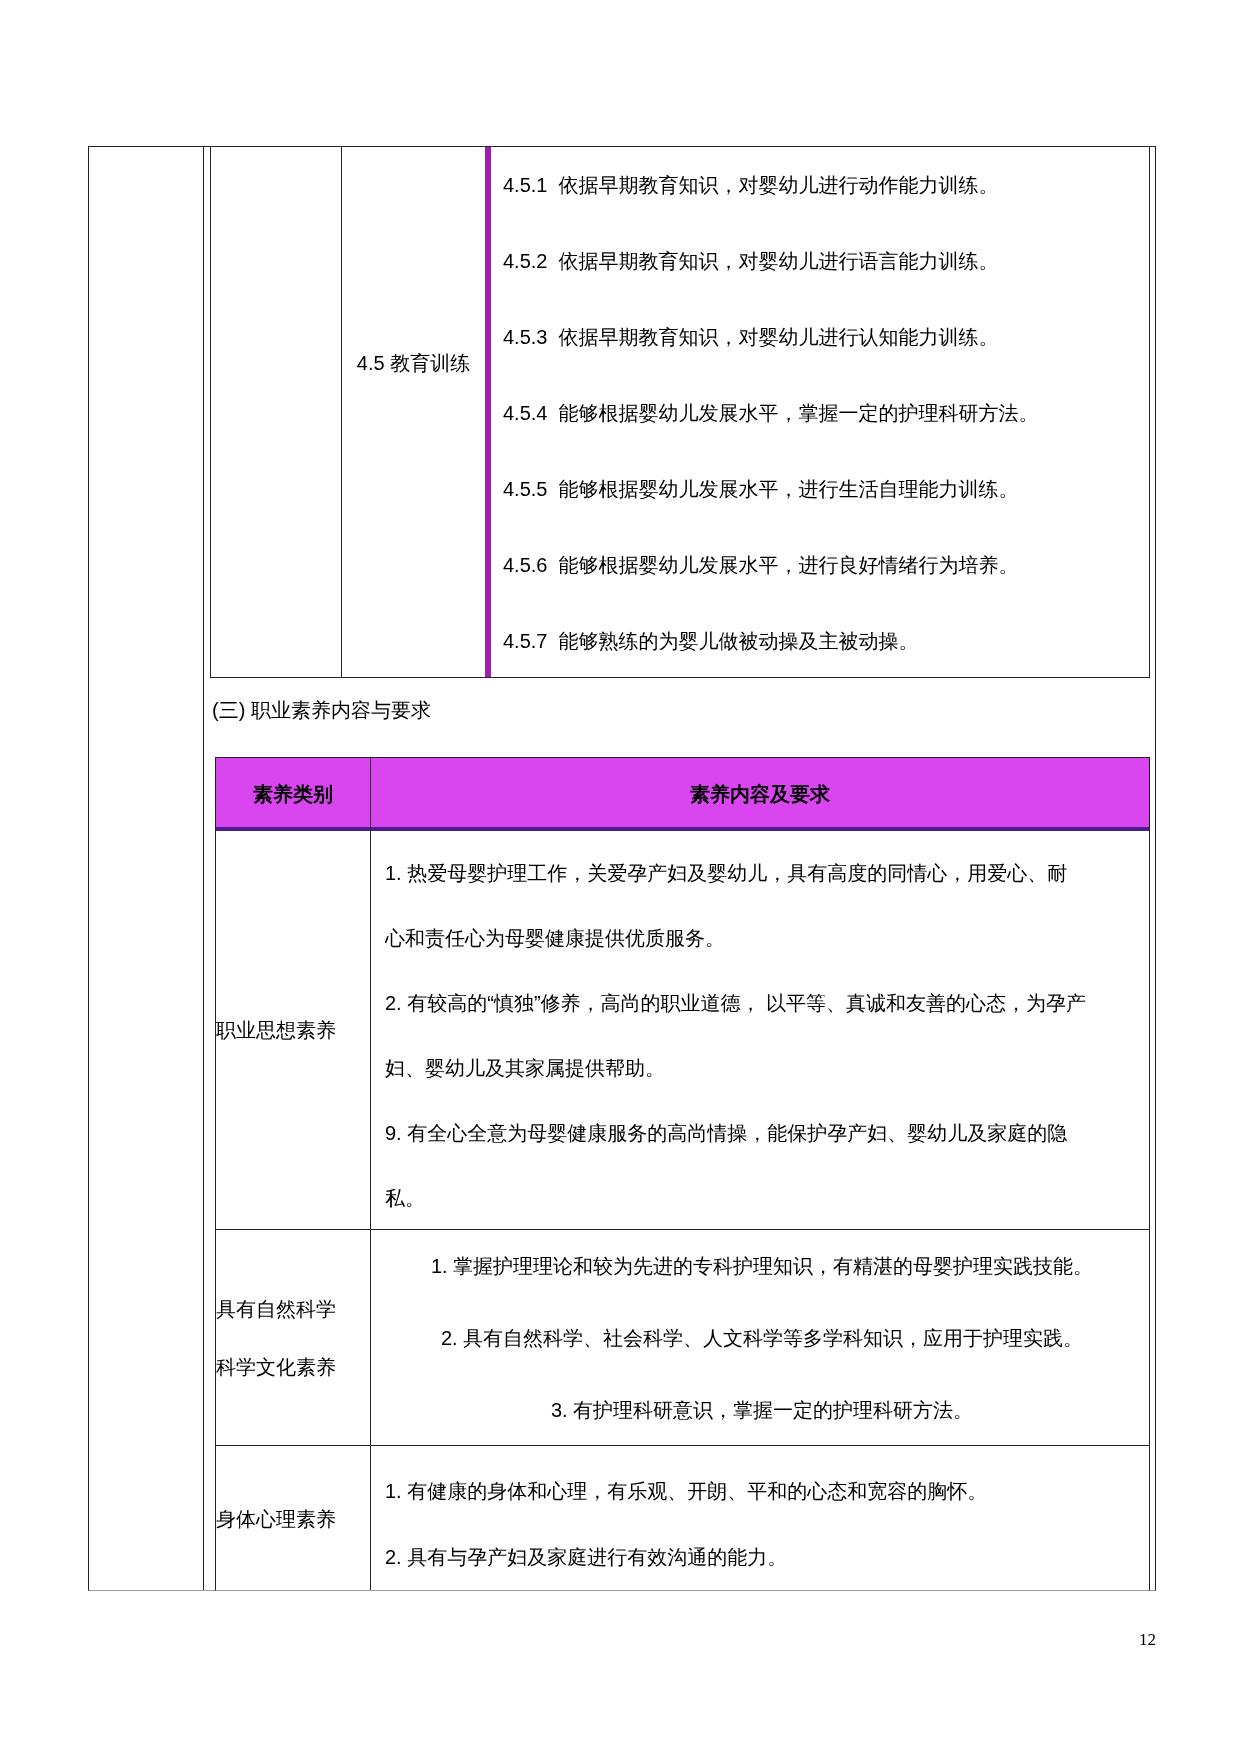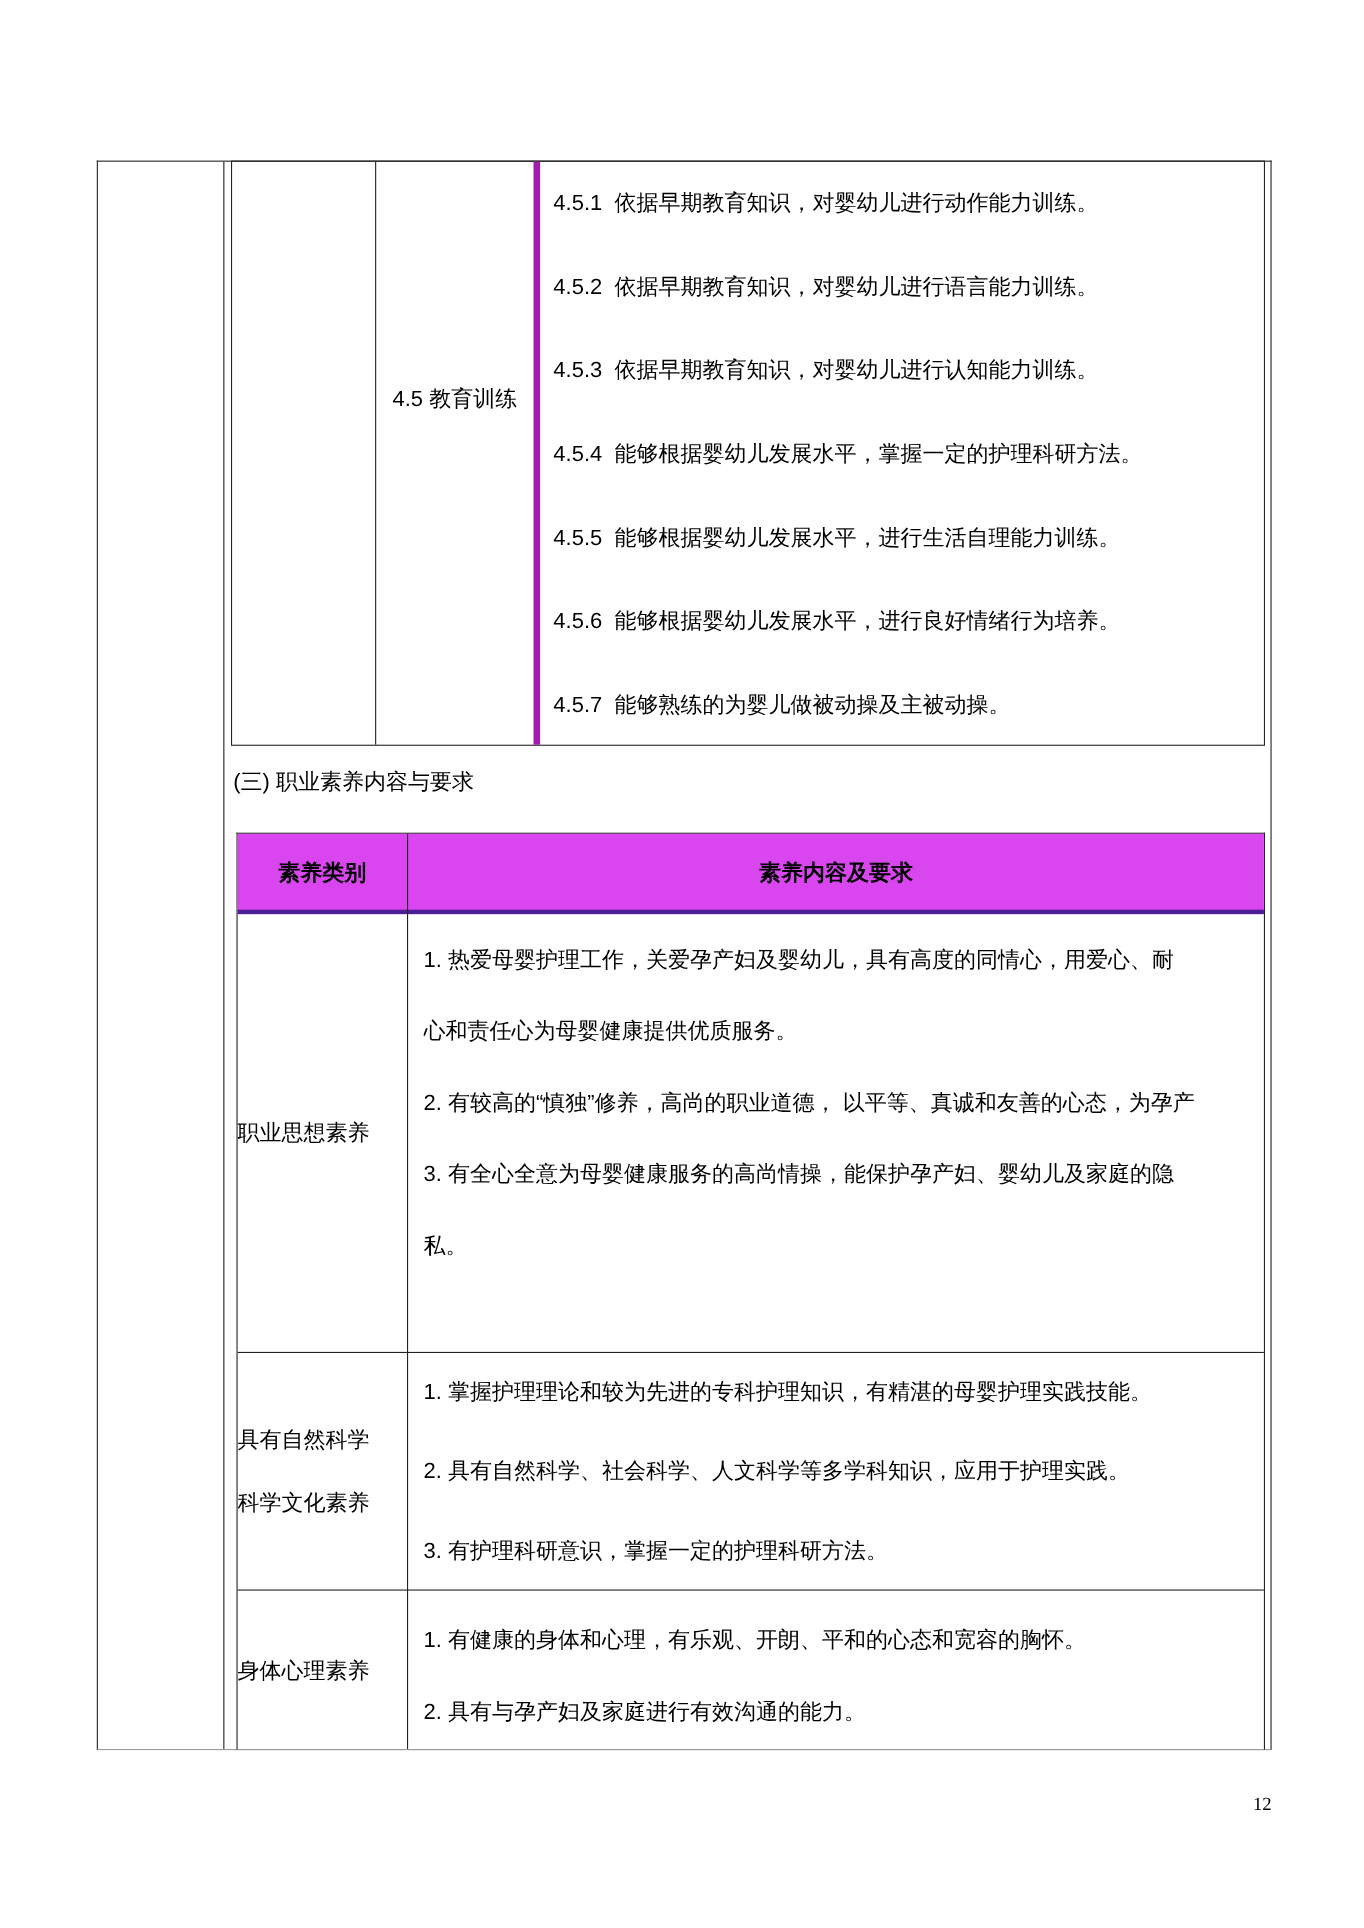--- a/index.html
+++ b/index.html
@@ -50,21 +50,21 @@
   .t2-row2 { top:472px; height:216px; border-bottom:1px solid #222; }
   .t2-row3 { top:688px; height:146px; }
   .cat-cell { position:absolute; left:0; top:0; width:154px; height:100%;
               display:flex; flex-direction:column; align-items:flex-start; justify-content:center;
               font-size:20px; text-align:center; }
   .cat-cell .cat-line { line-height:58px; white-space:pre; }
   .content-cell { position:absolute; left:155px; right:0; top:0; height:100%; padding:0 10px 0 14px; }
   .t2-line { font-size:20px; white-space:pre; overflow:hidden; }
   .t2-row1 .content-cell { padding-top:10px; }
   .t2-row1 .t2-line { line-height:65px; }
-  .t2-row2 .t2-line { line-height:72px; }
+  .t2-row2 .t2-line { line-height:72px;text-align:center; }
   .t2-row3 .content-cell { padding-top:12px; }
   .t2-row3 .t2-line { line-height:66px; }
 
   .page-num { position:absolute; left:88px; top:1630px; width:1068px; text-align:right;
               font-size:17px; font-family:"Liberation Serif","DejaVu Serif",serif; }
 </style>
 </head>
 <body>
 
 <div>
@@ -98,21 +98,22 @@
     </div>
 
     <div class="t2-row t2-row1">
       <div class="cat-cell">
         <div class="cat-line">职业思想素养</div>
       </div>
       <div class="content-cell">
         <div class="t2-line">1. 热爱母婴护理工作，关爱孕产妇及婴幼儿，具有高度的同情心，用爱心、耐</div>
         <div class="t2-line">心和责任心为母婴健康提供优质服务。</div>
         <div class="t2-line">2. 有较高的“慎独”修养，高尚的职业道德， 以平等、真诚和友善的心态，为孕产</div>
-        <div class="t2-line">3. 有全心全意为母婴健康服务的高尚情操，能保护孕产妇、婴幼儿及家庭的隐</div>
+        <div class="t2-line">妇、婴幼儿及其家属提供帮助。</div>
+        <div class="t2-line">9. 有全心全意为母婴健康服务的高尚情操，能保护孕产妇、婴幼儿及家庭的隐</div>
         <div class="t2-line">私。</div>
       </div>
     </div>
 
     <div class="t2-row t2-row2">
       <div class="cat-cell">
         <div class="cat-line">具有自然科学</div>
         <div class="cat-line">科学文化素养</div>
       </div>
       <div class="content-cell">

